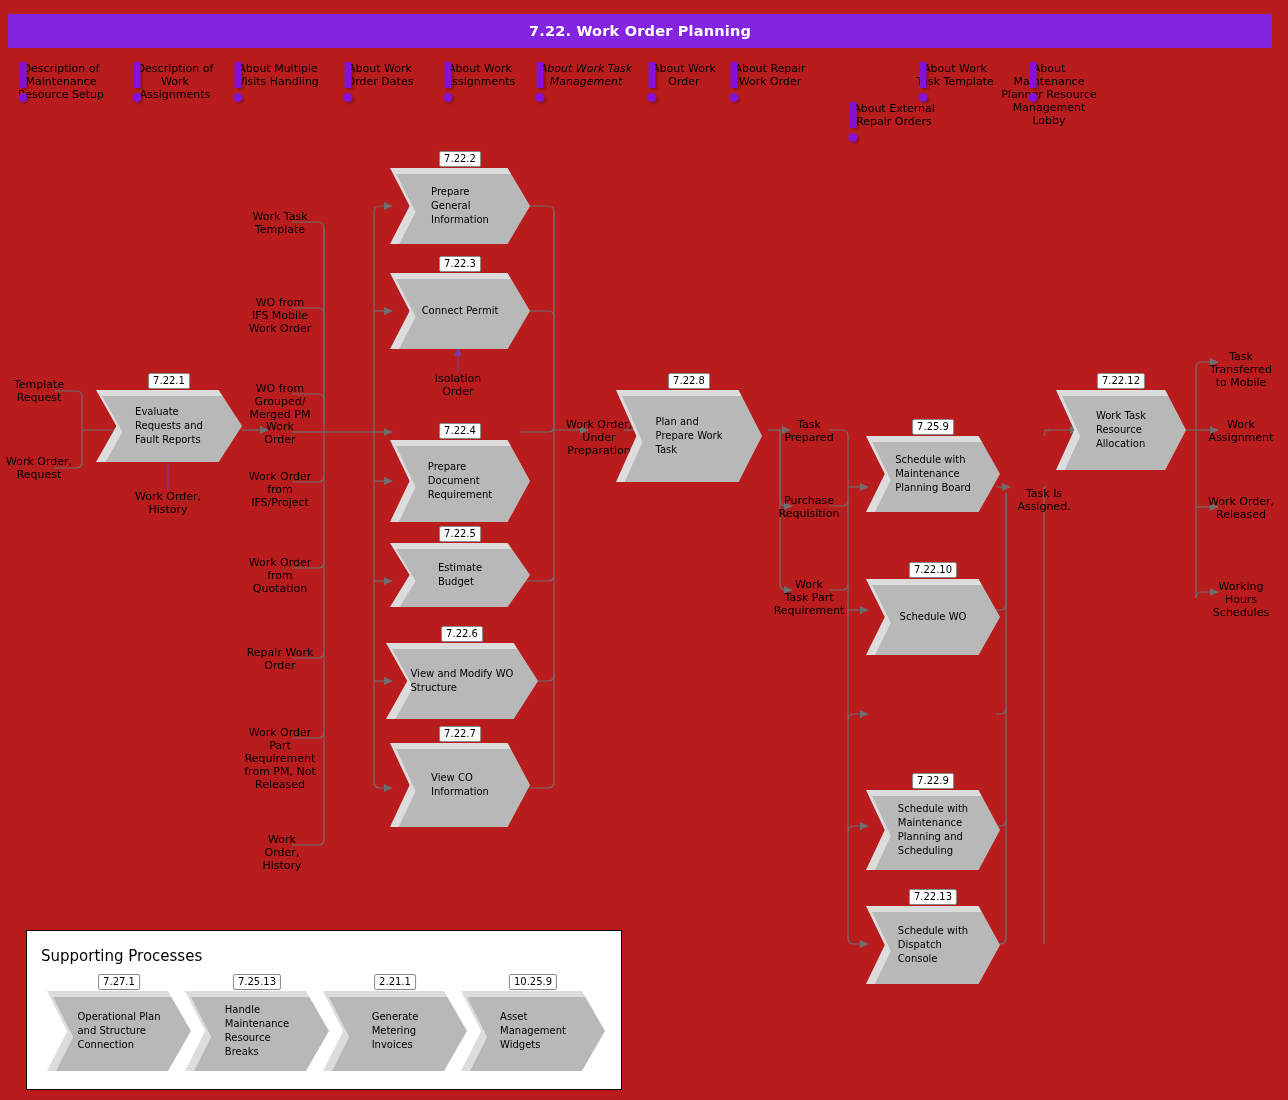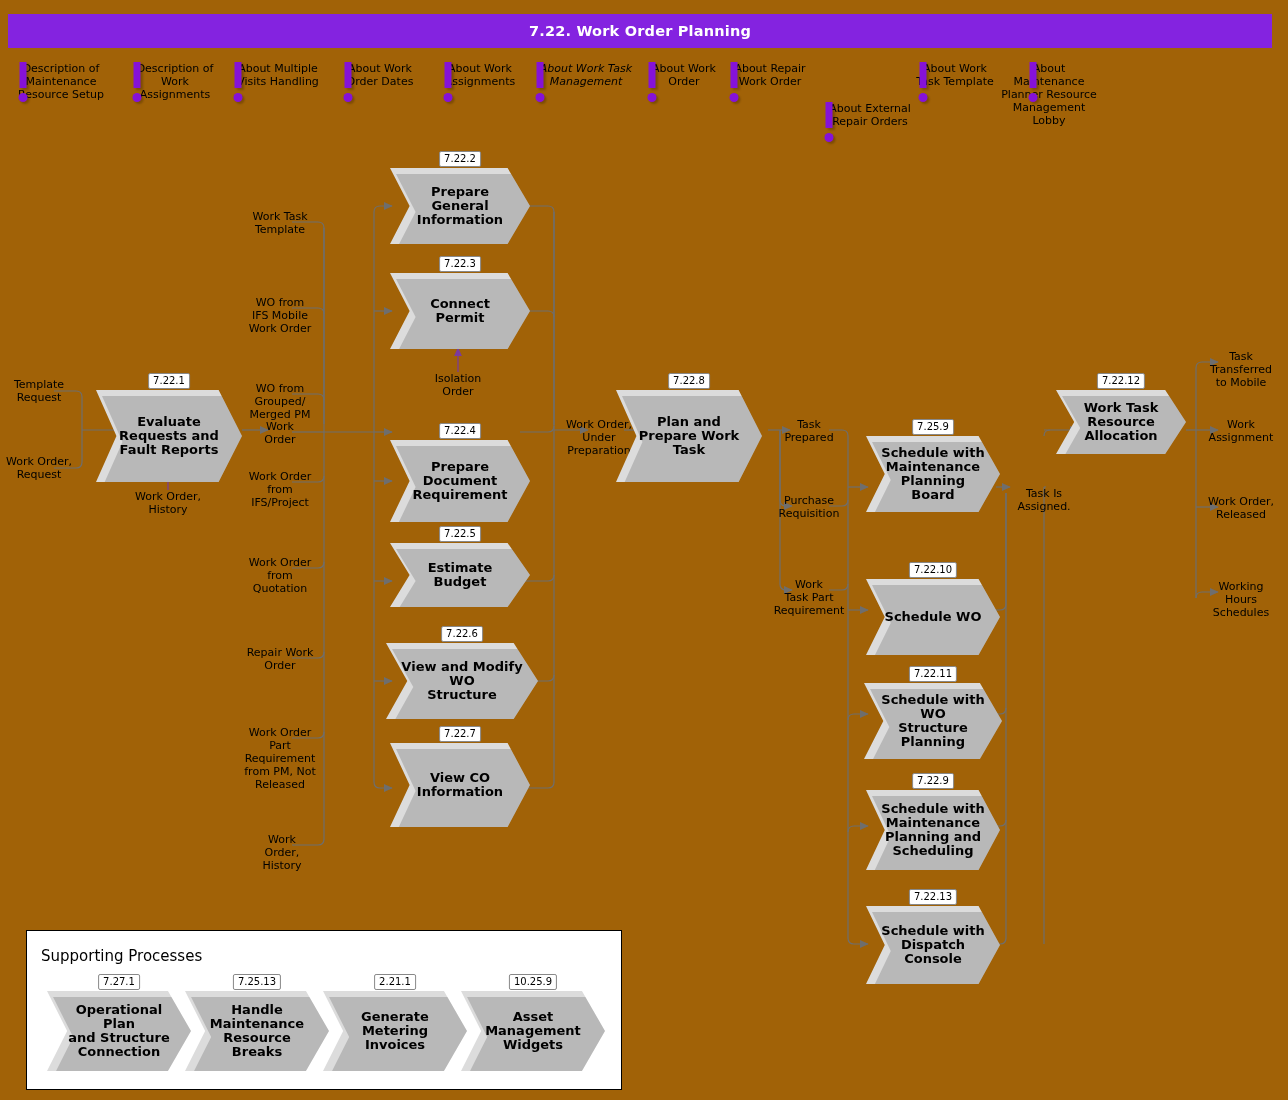--- a/index.html
+++ b/index.html
@@ -6,21 +6,21 @@
   html,body{margin:0;padding:0;background:#ffffff;}
   body{
     font-family:"DejaVu Sans","Liberation Sans",sans-serif;
     -webkit-font-smoothing:antialiased;
   }
   #canvas{
     position:relative;
     width:1288px;
     height:1100px;
     overflow:hidden;
-    background:#a16207;
+    background:#b91c1c;
   }
 
   
   .titlebar{
     position:absolute;
     left:8px; top:14px;
     width:1264px; height:34px;
     background:#8423e0;
     color:#ffffff;
     font-size:14.5px;
@@ -105,27 +105,25 @@
   }
   .proc .shadow{
     position:absolute; left:6px; top:6px;
     width:100%; height:100%;
     background:rgba(0,0,0,.16);
     -webkit-clip-path:polygon(0 0, 84% 0, 100% 50%, 84% 100%, 0 100%, 14% 50%);
     clip-path:polygon(0 0, 84% 0, 100% 50%, 84% 100%, 0 100%, 14% 50%);
     z-index:-1;
   }
   .proc .lbl{
-    font-size:13px;
+    font-size:10px;
     line-height:14px;
-    text-align:center;
     color:#000000;
     white-space:pre-line;
     padding:0 14px;
-    font-weight:bold;
   }
 
   
   .supbox{
     position:absolute;
     border:1.5px solid #000000;
     background:#ffffff;
   }
   .supbox .sup-title{
     position:absolute;
@@ -267,21 +265,21 @@
     <span class="bang"><i class="bar"></i><i class="dot"></i></span>
     <span>About Work
 Order</span>
   </div>
   <div class="info" style="left:726px; top:62px; width:88px;">
     <span class="bang"><i class="bar"></i><i class="dot"></i></span>
     <span>About
 Repair
 Work Order</span>
   </div>
-  <div class="info" style="left:816px; top:62px; width:108px;margin-top:40px;">
+  <div class="info" style="left:840px; top:62px; width:108px;margin-top:40px;">
     <span class="bang"><i class="bar"></i><i class="dot"></i></span>
     <span>About
 External
 Repair Orders</span>
   </div>
   <div class="info" style="left:912px; top:62px; width:86px;">
     <span class="bang"><i class="bar"></i><i class="dot"></i></span>
     <span>About Work
 Task
 Template</span>
@@ -365,21 +363,21 @@
 Order,
 History</span>
   </div>
 
   <div class="entity" style="left:416px; top:372px; width:84px;">
     <span class="sq"></span>
     <span class="cap">Isolation
 Order</span>
   </div>
 
-  <div class="proc" style="left:96px; top:390px; width:146px; height:92px;">
+  <div class="proc" style="left:96px; top:390px; width:146px; height:72px;">
     <span class="num">7.22.1</span>
     <div class="chev">
       <div class="shadow"></div>
       <span class="lbl">Evaluate
 Requests and
 Fault Reports</span>
     </div>
   </div>
 
   <div class="proc" style="left:390px; top:168px; width:140px; height:76px;">
@@ -478,28 +476,20 @@
       <span class="lbl">Schedule with
 Maintenance
 Planning Board</span>
     </div>
   </div>
   <div class="proc" style="left:866px; top:579px; width:134px; height:76px;">
     <span class="num">7.22.10</span>
     <div class="chev">
       <div class="shadow"></div>
       <span class="lbl">Schedule WO</span>
-    </div>
-  </div>
-  <div class="proc" style="left:864px; top:683px; width:138px; height:76px;">
-    <span class="num">7.22.11</span>
-    <div class="chev">
-      <div class="shadow"></div>
-      <span class="lbl">Schedule with WO
-Structure Planning</span>
     </div>
   </div>
   <div class="proc" style="left:866px; top:790px; width:134px; height:80px;">
     <span class="num">7.22.9</span>
     <div class="chev">
       <div class="shadow"></div>
       <span class="lbl">Schedule with
 Maintenance
 Planning and
 Scheduling</span>
@@ -514,21 +504,21 @@
 Console</span>
     </div>
   </div>
 
   <div class="entity" style="left:1008px; top:487px; width:72px;">
     <span class="sq"></span>
     <span class="cap">Task Is
 Assigned.</span>
   </div>
 
-  <div class="proc" style="left:1056px; top:390px; width:130px; height:64px;">
+  <div class="proc" style="left:1056px; top:390px; width:130px; height:80px;">
     <span class="num">7.22.12</span>
     <div class="chev">
       <div class="shadow"></div>
       <span class="lbl">Work Task
 Resource
 Allocation</span>
     </div>
   </div>
 
   <div class="entity" style="left:1198px; top:350px; width:86px;">

